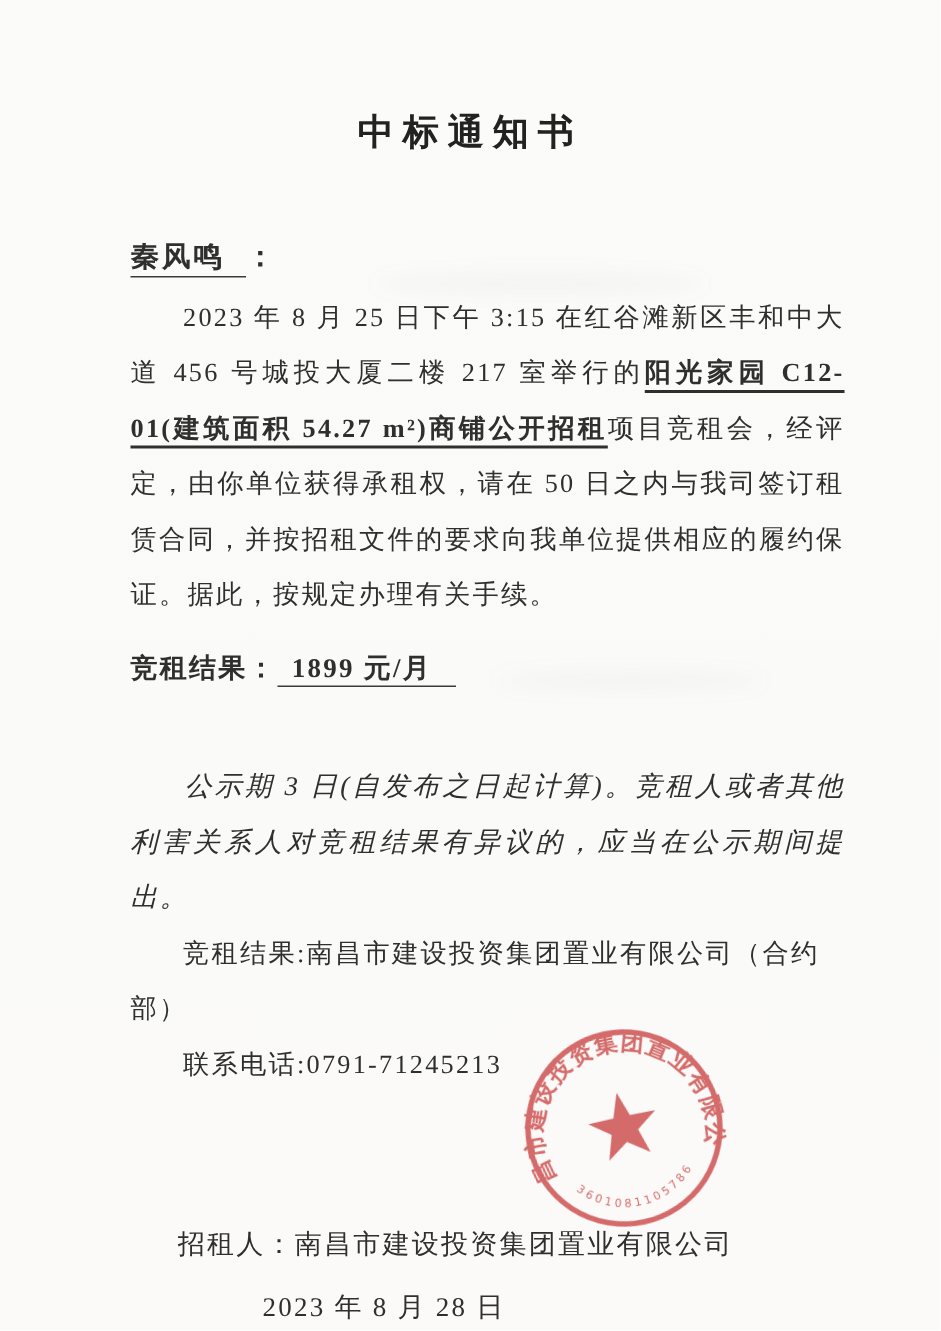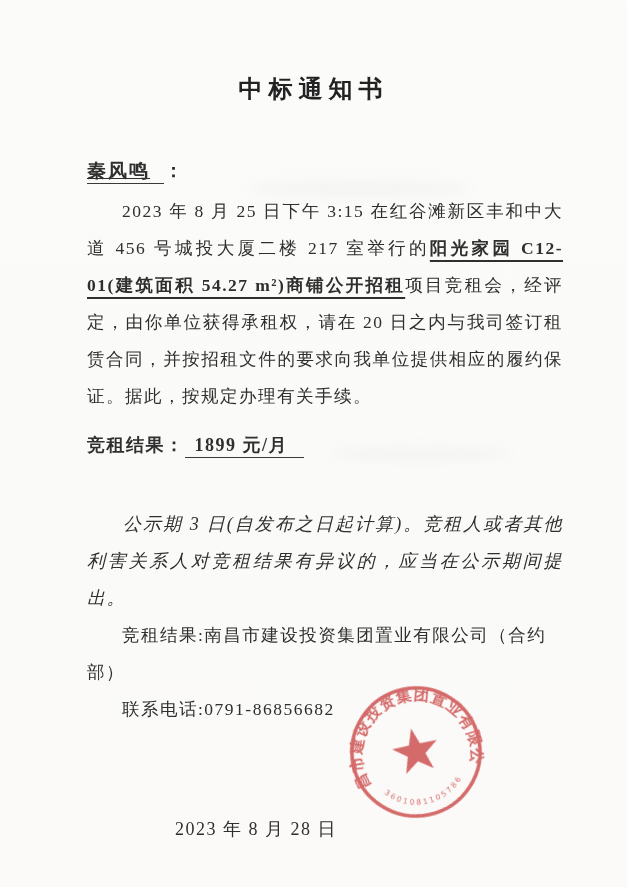--- a/index.html
+++ b/index.html
@@ -42,21 +42,20 @@
   .salutation {
     margin-top: 50px;
     font-size: 19px;
     font-weight: bold;
     letter-spacing: 2px;
   }
   .salutation .name {
     border-bottom: 1.8px solid #3a3a3a;
     padding-right: 14px;
     padding-bottom: 2px;
-    text-decoration: underline;
   }
   .body-para {
     margin: 9px 0 0 0;
     font-size: 17.5px;
     line-height: 37px;
     letter-spacing: 1.5px;
     text-align: justify;
     text-indent: 2em;
   }
   .hl {
@@ -148,31 +147,32 @@
 
   <div class="smudge smudge-1"></div>
   <div class="smudge smudge-2"></div>
 
   <h1 class="title">中标通知书</h1>
 
   <div class="content">
 
     <div class="salutation"><span class="name">秦风鸣</span><span>：</span></div>
 
-    <p class="body-para"><span>2023 年 8 月 25 日下午 3:15 在红谷滩新区丰和中大道 456 号城投大厦二楼 217 室举行的</span><span class="hl">阳光家园 C12-01(建筑面积 54.27 m²)商铺公开招租</span><span>项目竞租会，经评定，由你单位获得承租权，请在 20 日之内与我司签订租赁合同，并按招租文件的要求向我单位提供相应的履约保证。据此，按规定办理有关手续。</span></p>
+    <p class="body-para"><span>2023 年 8 月 25 日下午 3:15 在红谷滩新区丰和中大道 456 号城投大厦二楼 217 室举行的</span><span class="hl">阳光家园 C12-01(建筑面积 54.27 m²)商铺公开招租</span><span>项目竞租会，经评定，由你单位获得承租权，请在 50 日之内与我司签订租赁合同，并按招租文件的要求向我单位提供相应的履约保证。据此，按规定办理有关手续。</span></p>
 
     <div class="result-line"><span>竞租结果：</span><span class="result-value">1899 元/月</span></div>
 
     <p class="notice-para">公示期 3 日(自发布之日起计算)。竞租人或者其他利害关系人对竞租结果有异议的，应当在公示期间提出。</p>
 
     <p class="info-line">竞租结果:南昌市建设投资集团置业有限公司（合约部）</p>
 
-    <p class="info-line">联系电话:0791-86856682</p>
+    <p class="info-line">联系电话:0791-71245213</p>
 
     <div class="signature">
+      <div class="sig-issuer"><span>招租人：</span><span>南昌市建设投资集团置业有限公司</span></div>
       <div class="sig-date">2023 年 8 月 28 日</div>
     </div>
 
   </div>
 
   <div class="seal">
     <svg width="156" height="156" viewBox="-78 -78 156 156">
       <circle class="seal-ring" r="64" cx="0" cy="0"></circle>
       <path id="sealArcTop" d="M -50 26 A 55 55 0 1 1 50 26" fill="none"></path>
       <text class="seal-co-text"><textPath href="#sealArcTop" startOffset="50%" text-anchor="middle">南昌市建设投资集团置业有限公司</textPath></text>

